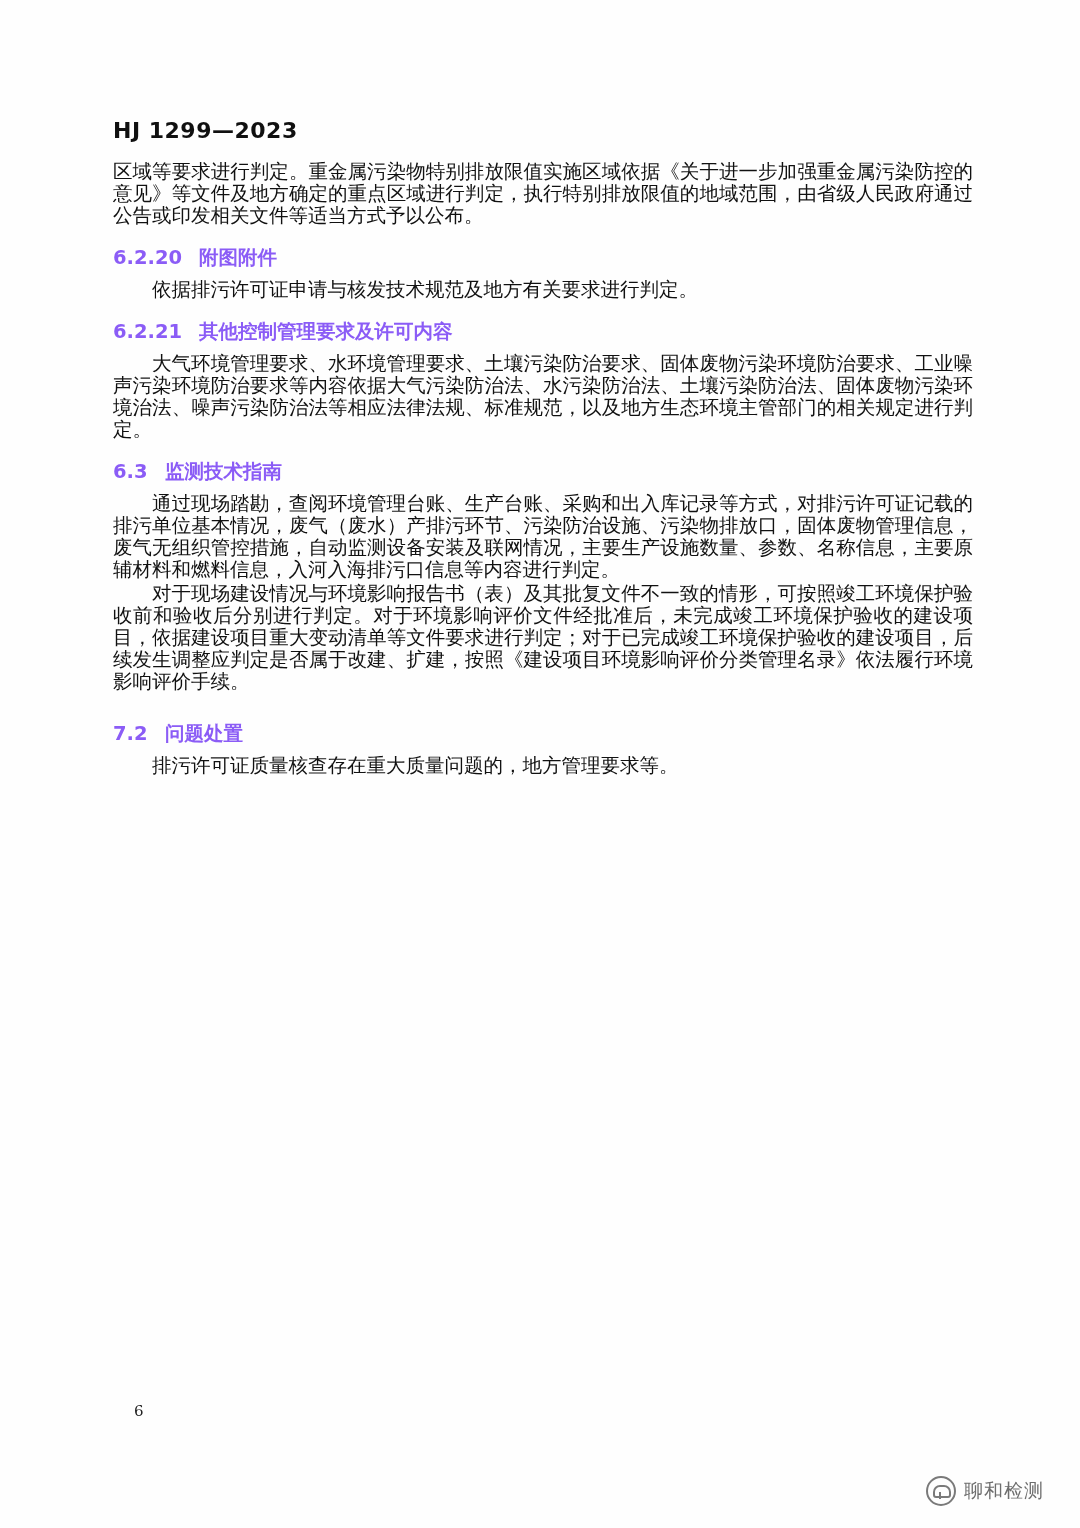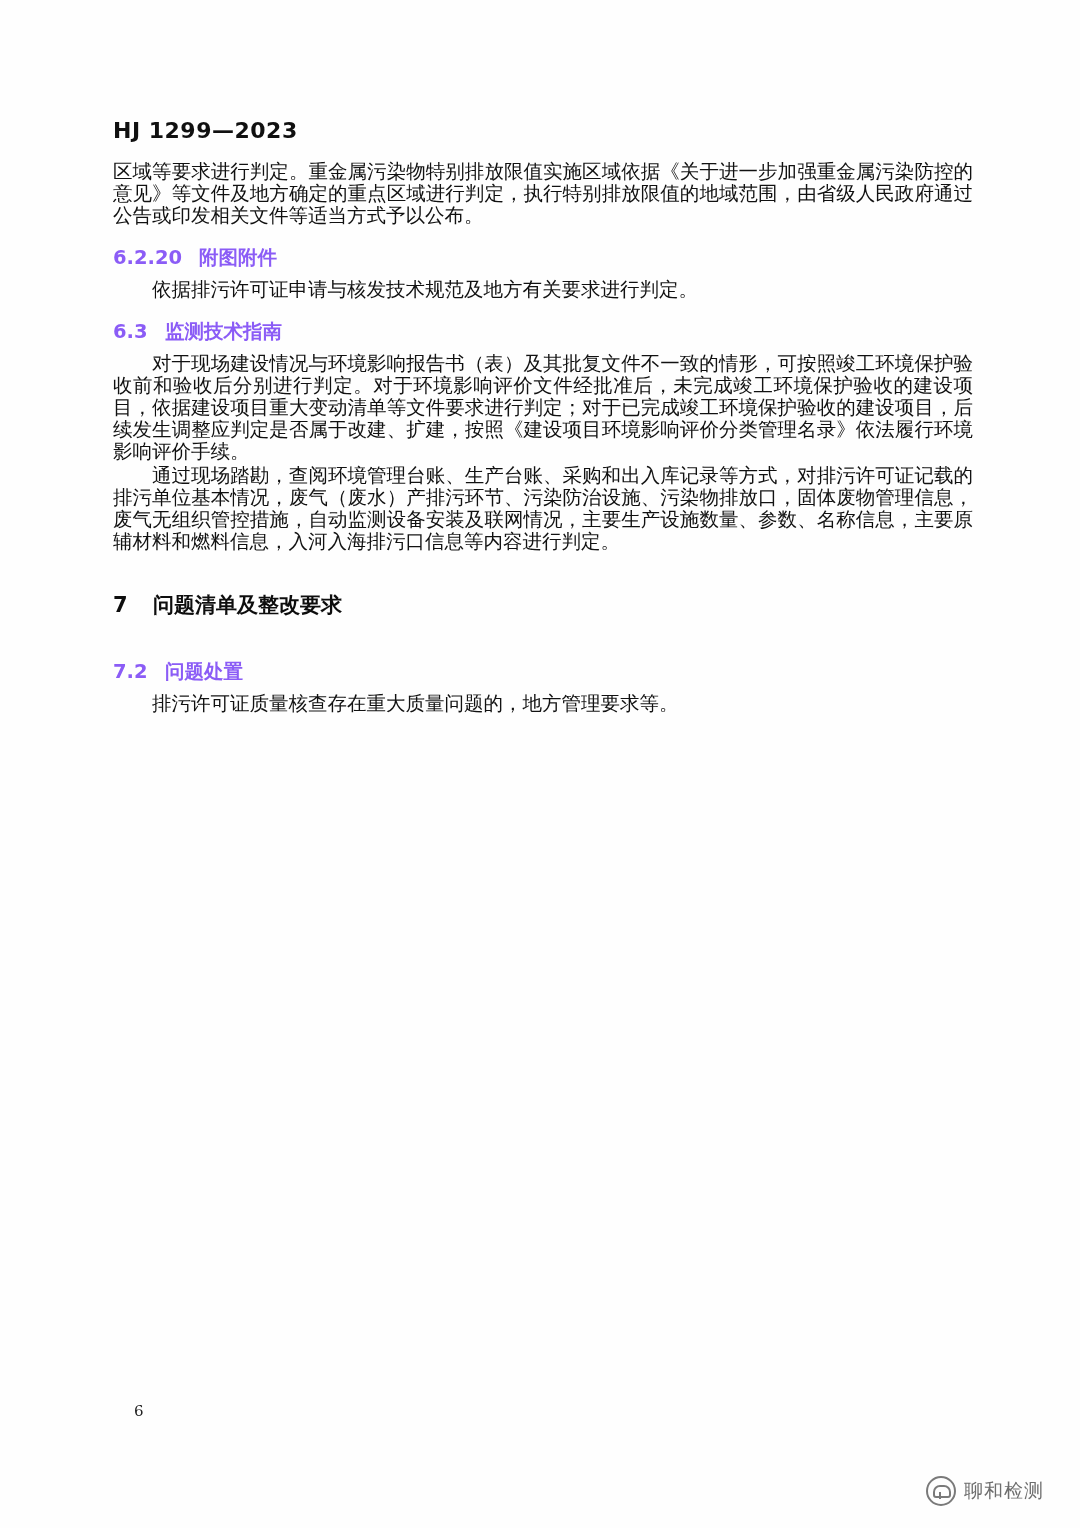--- a/index.html
+++ b/index.html
@@ -132,30 +132,31 @@
 
     <div class="header-title">HJ 1299—2023</div>
 
     <p class="body-text">区域等要求进行判定。重金属污染物特别排放限值实施区域依据《关于进一步加强重金属污染防控的意见》等文件及地方确定的重点区域进行判定，执行特别排放限值的地域范围，由省级人民政府通过公告或印发相关文件等适当方式予以公布。</p>
 
     <h3 class="section">
       <span class="num">6.2.20</span><span>附图附件</span>
     </h3>
     <p class="body-text indent">依据排污许可证申请与核发技术规范及地方有关要求进行判定。</p>
 
+    <h3 class="section">
+      <span class="num">6.2.21</span><span>其他控制管理要求及许可内容</span>
+    </h3>
+    <p class="body-text indent">大气环境管理要求、水环境管理要求、土壤污染防治要求、固体废物污染环境防治要求、工业噪声污染环境防治要求等内容依据大气污染防治法、水污染防治法、土壤污染防治法、固体废物污染环境治法、噪声污染防治法等相应法律法规、标准规范，以及地方生态环境主管部门的相关规定进行判定。</p>
 
     <h3 class="section wide">
       <span class="num">6.3</span><span>监测技术指南</span>
     </h3>
+    <p class="body-text indent">通过现场踏勘，查阅环境管理台账、生产台账、采购和出入库记录等方式，对排污许可证记载的排污单位基本情况，废气（废水）产排污环节、污染防治设施、污染物排放口，固体废物管理信息，废气无组织管控措施，自动监测设备安装及联网情况，主要生产设施数量、参数、名称信息，主要原辅材料和燃料信息，入河入海排污口信息等内容进行判定。</p>
     <p class="body-text indent">对于现场建设情况与环境影响报告书（表）及其批复文件不一致的情形，可按照竣工环境保护验收前和验收后分别进行判定。对于环境影响评价文件经批准后，未完成竣工环境保护验收的建设项目，依据建设项目重大变动清单等文件要求进行判定；对于已完成竣工环境保护验收的建设项目，后续发生调整应判定是否属于改建、扩建，按照《建设项目环境影响评价分类管理名录》依法履行环境影响评价手续。</p>
-    <p class="body-text indent">通过现场踏勘，查阅环境管理台账、生产台账、采购和出入库记录等方式，对排污许可证记载的排污单位基本情况，废气（废水）产排污环节、污染防治设施、污染物排放口，固体废物管理信息，废气无组织管控措施，自动监测设备安装及联网情况，主要生产设施数量、参数、名称信息，主要原辅材料和燃料信息，入河入海排污口信息等内容进行判定。</p>
 
-    <h2 class="chapter">
-      <span class="num">7</span><span>问题清单及整改要求</span>
-    </h2>
 
     <div class="block-gap-s"></div>
 
 
     <h3 class="section wide">
       <span class="num">7.2</span><span>问题处置</span>
     </h3>
     <p class="body-text indent">排污许可证质量核查存在重大质量问题的，地方管理要求等。</p>
 
   </div>

